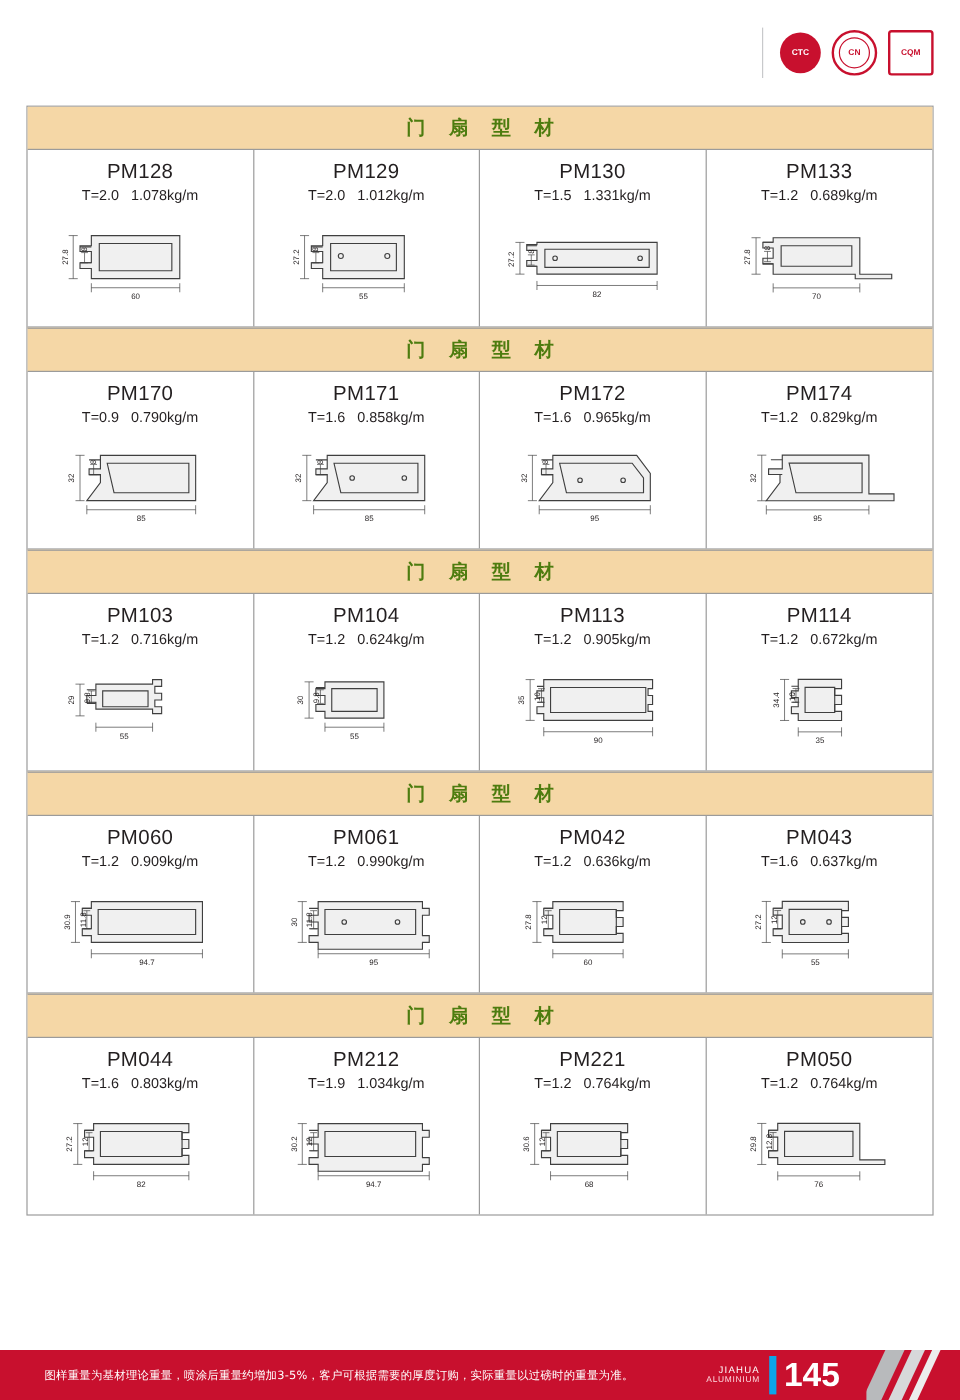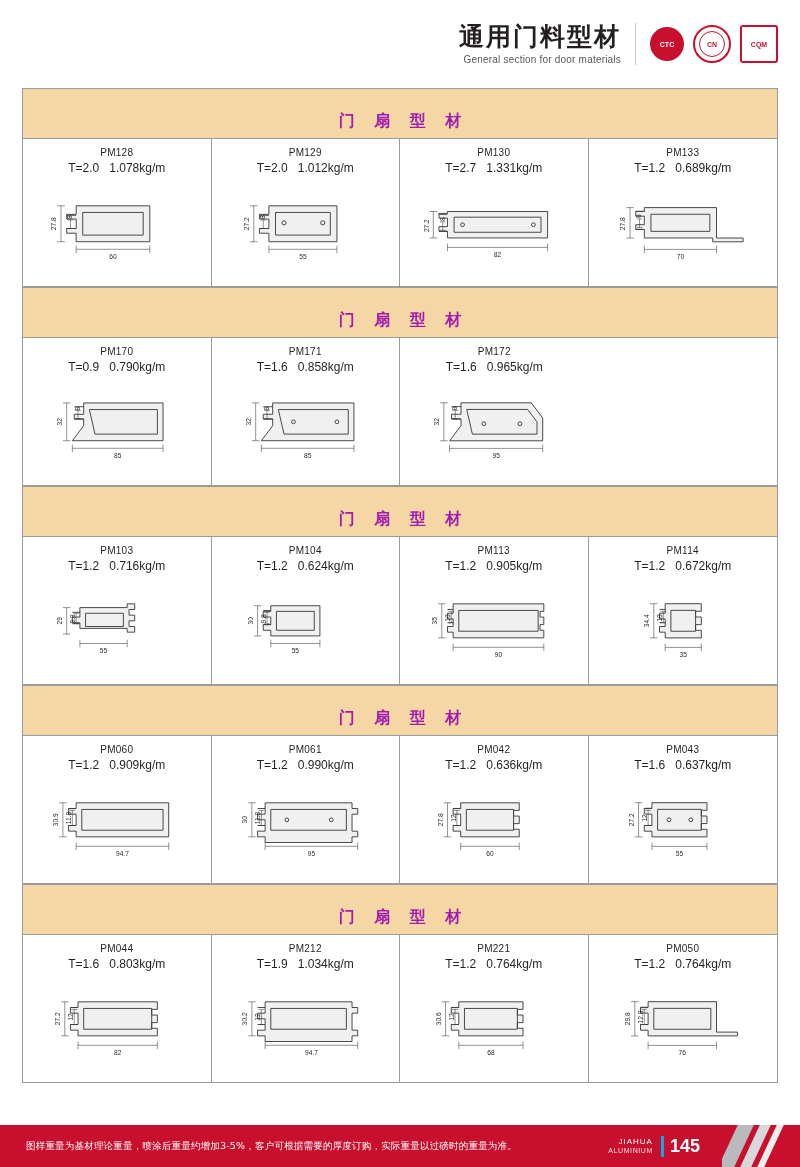--- a/index.html
+++ b/index.html
@@ -57,88 +57,85 @@
     box-sizing:border-box;
   }
   .band{
     background:#f5d7a6;
     border-bottom:1px solid #9b9b9b;
     border-top:1px solid #9b9b9b;
     text-align:center;
     font-size:16px;
     font-weight:bold;
     letter-spacing:7px;
-    padding:22px 0 6px 7px;
+    padding:8px 0 6px 7px;
     font-family:"DejaVu Sans", sans-serif;
-    color:#a21caf;
+    color:#4d7c0f;
   }
   .sheet > .band:first-child{border-top:none;}
   .row{
     display:grid;
     grid-template-columns:1fr 1fr 1fr 1fr;
     border-bottom:1px solid #9b9b9b;
   }
   .sheet > .row:last-child{border-bottom:none;}
   .cell{
     border-right:1px solid #9b9b9b;
     padding:8px 4px 6px;
     box-sizing:border-box;
     height:147px;
     display:flex;
     flex-direction:column;
     align-items:center;
   }
   .cell:last-child{border-right:none;}
-  .code{font-size:10px;letter-spacing:.3px;color:#231f20;margin-bottom:3px;}
+  .code{font-size:17px;letter-spacing:.3px;color:#231f20;margin-bottom:3px;}
   .spec{font-size:12px;color:#231f20;margin-bottom:2px;white-space:pre;}
   .fig{
     flex:1;width:100%;position:relative;
   }
   .fig svg{position:absolute;left:0;top:0;width:100%;height:100%;}
   
   .footer{
     position:absolute;left:0;right:0;bottom:0;height:42px;
     background:#c8102e;color:#fff;
     display:flex;align-items:center;
   }
   .footer-note{
     flex:1;font-size:9.5px;padding-left:26px;letter-spacing:.2px;
     font-family:"DejaVu Sans", sans-serif;
+    margin-left:11px;
   }
   .footer-brand{
     display:flex;align-items:center;gap:8px;padding-right:18px;
   }
   .brand-txt{text-align:right;line-height:1.1;}
   .brand-cn{font-size:8px;letter-spacing:1px;}
   .brand-en{font-size:7px;letter-spacing:.6px;color:#ffd9e0;}
-  .page-no{font-size:18px;font-weight:bold;padding-left:6px;border-left:3px solid #0ea5e9;padding-right:4px;}
+  .page-no{font-size:28px;font-weight:bold;padding-left:6px;border-left:6px solid #0ea5e9;padding-right:4px;}
   .swoosh{
     width:78px;height:42px;position:relative;overflow:hidden;
   }
   .swoosh i{
     position:absolute;display:block;background:#e8e9ea;transform:skewX(-25deg);
   }
   .swoosh i:nth-child(1){left:6px;top:0;width:16px;height:42px;background:#b8babc;}
   .swoosh i:nth-child(2){left:28px;top:0;width:11px;height:42px;background:#d7d8da;}
   .swoosh i:nth-child(3){left:45px;top:0;width:7px;height:42px;background:#eceded;}
   
   .dim-txt{font-size:7px;font-family:"Liberation Sans", sans-serif;fill:#231f20;}
   .prof{fill:none;stroke:#3f3f3f;stroke-width:1;}
   .prof-fill{fill:#f0f0f0;stroke:#3f3f3f;stroke-width:1;}
   .dimline{stroke:#3f3f3f;stroke-width:.6;}
 </style>
 </head>
 <body>
 
 <div class="header">
   <div class="header-inner">
-    <div class="header-text">
-      <div class="header-cn">通用门料型材</div>
-      <div class="header-en">General section for door materials</div>
-    </div>
     <div class="hdr-divider"></div>
     <div class="logos">
       <div class="logo red">
           <span>CTC</span>
         </div>
       <div class="logo ring">
           <span>CN</span>
         </div>
       <div class="logo sq">
           <span>CQM</span>
@@ -205,21 +202,21 @@
           </g>
           <text class="dim-txt" x="92" y="80" text-anchor="middle">55</text>
           <text class="dim-txt" x="35" y="43" text-anchor="middle" transform="rotate(-90 35 43)">27.2</text>
           <text class="dim-txt" x="52" y="36" text-anchor="middle" transform="rotate(-90 52 36)">8</text>
         </svg>
       </div>
     </div>
 
     <div class="cell">
       <div class="code">PM130</div>
-      <div class="spec">T=2.7   1.331kg/m</div>
+      <div class="spec">T=1.5   1.331kg/m</div>
       <div class="fig">
         <svg viewBox="0 0 190 96" preserveAspectRatio="xMidYMid meet">
           <g class="prof-fill">
               <path d="M46 30 h106 v28 h-106 v-7 h-9 v-5 h9 v-9 h-9 v-5 h9 z"></path>
             </g>
           <path class="prof" d="M53 36 h92 v16 h-92 z"></path>
           <path class="prof" d="M37 33 h9 M37 51 h9"></path>
           <circle class="prof" cx="62" cy="44" r="2"></circle>
             <circle class="prof" cx="137" cy="44" r="2"></circle>
           <g class="dimline">
@@ -353,20 +350,43 @@
               <path d="M51 30 h6"></path>
               <path d="M51 39 h6"></path>
           </g>
           <text class="dim-txt" x="97" y="80" text-anchor="middle">95</text>
           <text class="dim-txt" x="37" y="42" text-anchor="middle" transform="rotate(-90 37 42)">32</text>
           <text class="dim-txt" x="56" y="28" text-anchor="middle" transform="rotate(-90 56 28)">8</text>
         </svg>
       </div>
     </div>
 
+    <div class="cell">
+      <div class="code">PM174</div>
+      <div class="spec">T=1.2   0.829kg/m</div>
+      <div class="fig">
+        <svg viewBox="0 0 190 96" preserveAspectRatio="xMidYMid meet">
+          <g class="prof-fill">
+              <path d="M62 22 h76 v34 h22 v6 h-112 l12 -16 v-7 h-10 v-5 h12 z"></path>
+            </g>
+          <path class="prof" d="M68 29 h64 v26 h-58 z"></path>
+          <path class="prof" d="M52 26 h10 M52 39 h10"></path>
+          <g class="dimline">
+            <path d="M48 70 h90"></path>
+              <path d="M48 66 v8"></path>
+              <path d="M138 66 v8"></path>
+            <path d="M44 22 v40"></path>
+              <path d="M40 22 h8"></path>
+              <path d="M40 62 h8"></path>
+          </g>
+          <text class="dim-txt" x="93" y="80" text-anchor="middle">95</text>
+          <text class="dim-txt" x="39" y="42" text-anchor="middle" transform="rotate(-90 39 42)">32</text>
+        </svg>
+      </div>
+    </div>
   </div>
 
   <div class="band">门 扇 型 材</div>
   <div class="row">
 
     <div class="cell">
       <div class="code">PM103</div>
       <div class="spec">T=1.2   0.716kg/m</div>
       <div class="fig">
         <svg viewBox="0 0 190 96" preserveAspectRatio="xMidYMid meet">

